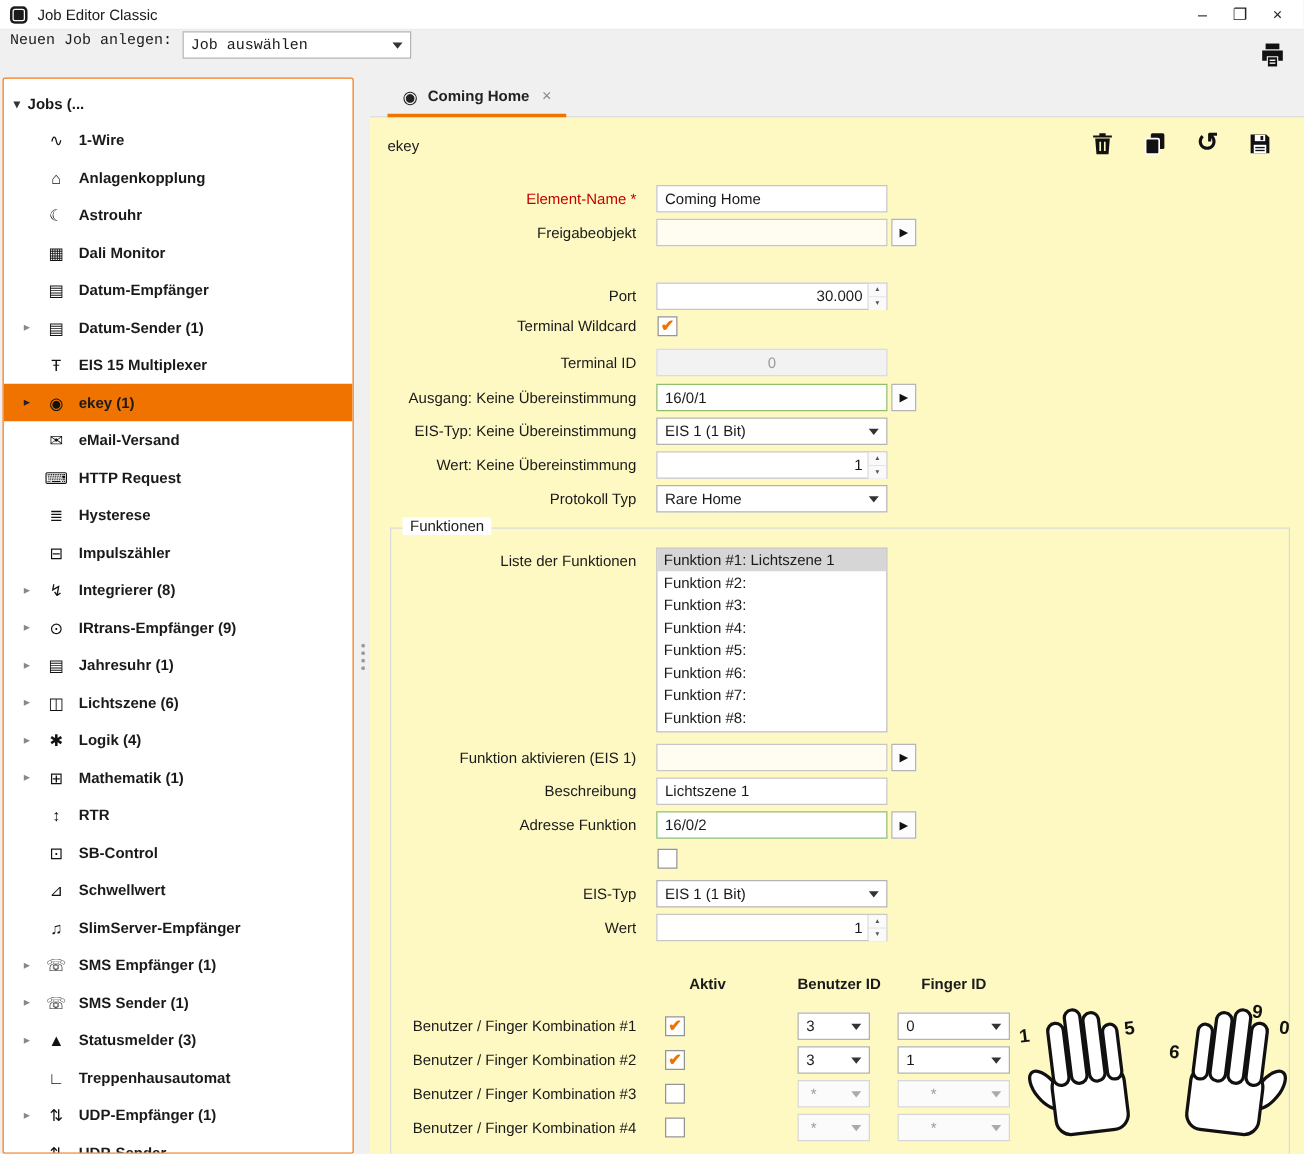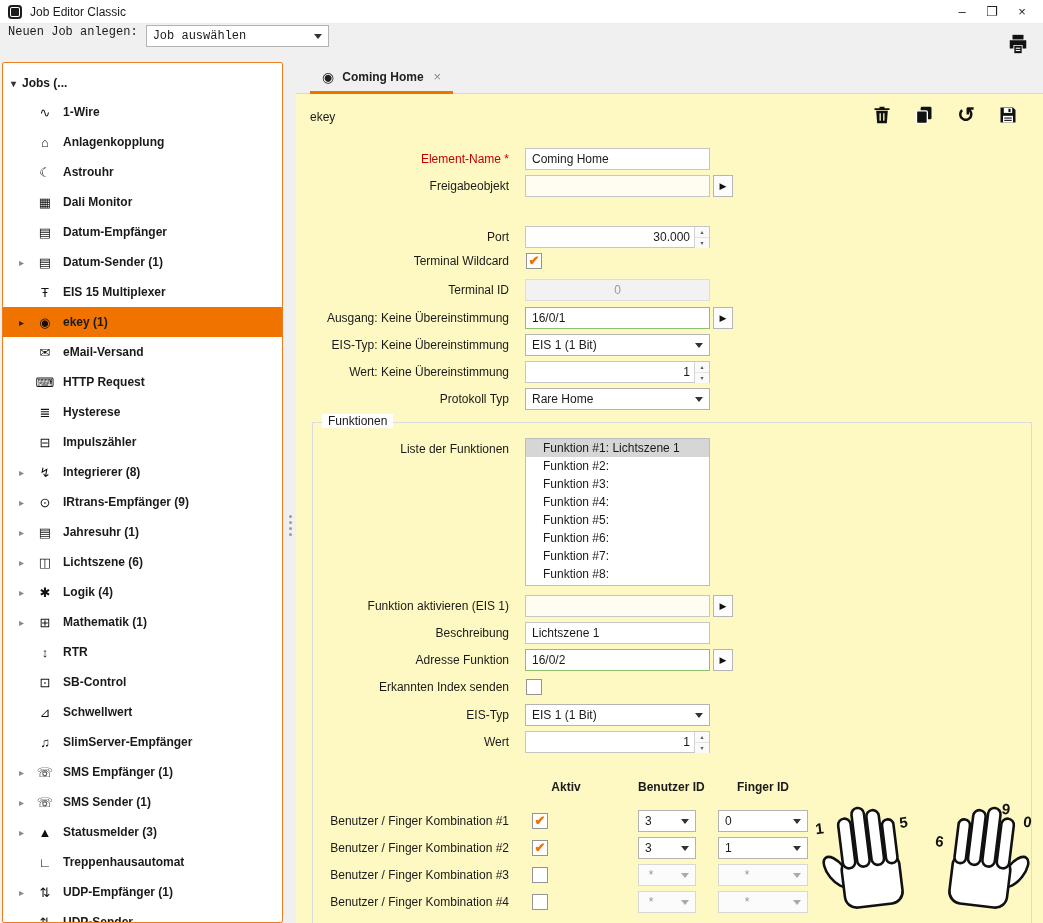--- a/index.html
+++ b/index.html
@@ -74,21 +74,21 @@
   .gobtn{position:absolute;left:417px;top:0;width:20px;height:22px;background:#fcfcfc;border:1px solid #b5b5b5;display:flex;align-items:center;justify-content:center;font-size:9px;color:#111;}
   .checkbox{position:absolute;left:230px;top:3px;width:16px;height:16px;border:1px solid #949494;background:#fff;display:flex;align-items:center;justify-content:center;font-size:13px;line-height:14px;color:#f07300;font-weight:bold;}
   .ctl.combo{position:absolute;width:185px;}
 
   
   .groupbox{position:absolute;left:16px;right:11px;top:328px;bottom:-4px;border:1px solid #dcdcdc;}
   .legend{position:absolute;left:26px;top:320px;background:#fff;padding:0 6px;}
 
   
   .listbox{position:absolute;left:229px;top:344px;width:185px;height:148px;background:#fff;border:1px solid #bdbdbd;overflow:hidden;}
-  .list-item{height:18px;line-height:18px;padding:0 17px;white-space:nowrap;}
+  .list-item{height:18px;line-height:18px;padding:0 5px;white-space:nowrap;}
   .list-item.selected{background:#d6d6d6;}
   .list-label{position:absolute;left:0;top:348px;width:213px;text-align:right;white-space:nowrap;}
 
   
   .chead{position:absolute;top:686px;left:0;right:0;height:16px;font-weight:bold;}
   .chead span{position:absolute;text-align:center;white-space:nowrap;}
   .combo.abs{position:absolute;top:0;height:22px;}
   .crow .checkbox{left:236px;}
 
   
@@ -438,21 +438,20 @@
       <label class="fl">Adresse Funktion</label>
       <div class="ctl inp green">
           <span class="v">16/0/2</span>
         </div>
       <span class="gobtn">
           <span>▶</span>
         </span>
     </div>
 
     <div class="fr" style="top:582px">
-      <label class="fl">Erkannten Index senden</label>
       <span class="checkbox"></span>
     </div>
 
     <div class="fr" style="top:610px">
       <label class="fl">EIS-Typ</label>
       <div class="ctl combo">
           <span class="cv">EIS 1 (1 Bit)</span>
           <span class="car"></span>
         </div>
     </div>

